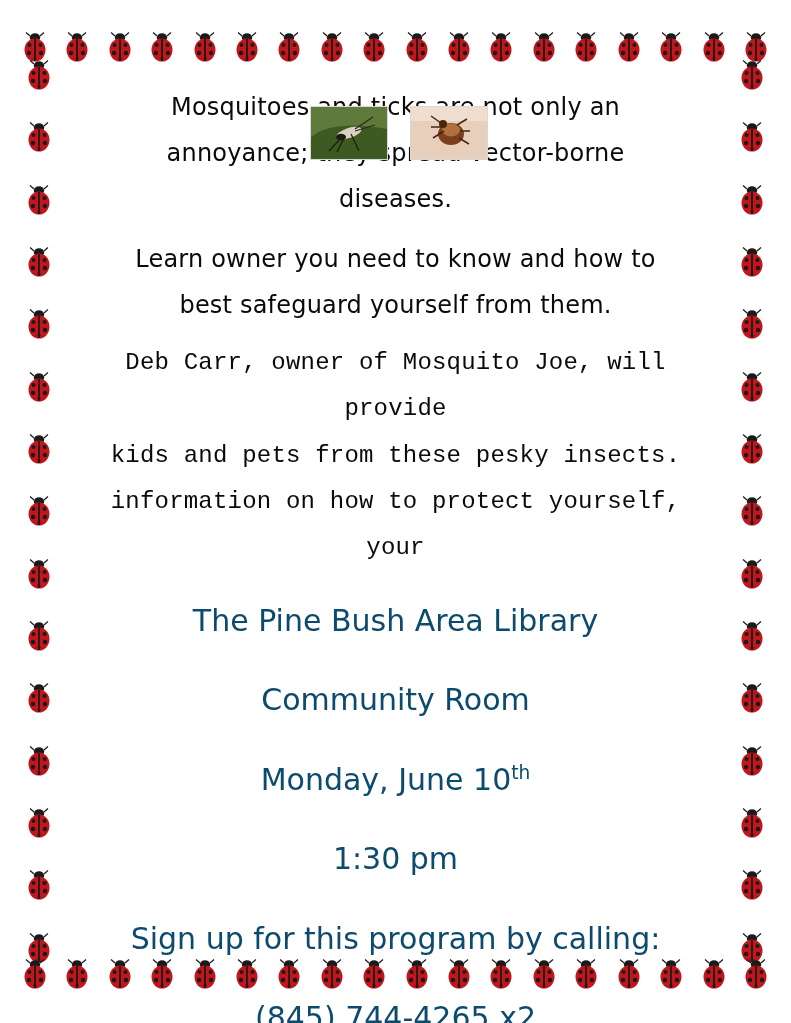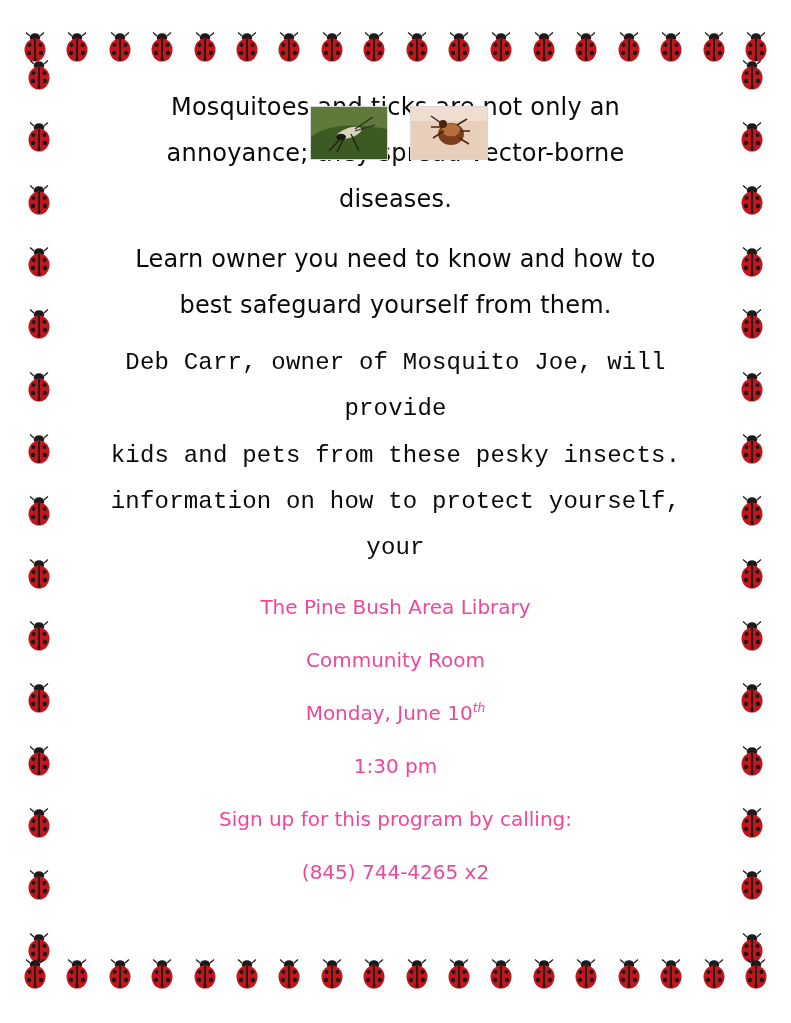--- a/index.html
+++ b/index.html
@@ -72,44 +72,44 @@
     color: #0a0a0a;
     margin: 0 0 6px 0;
     letter-spacing: 0.2px;
   }
 
   .block-1 { margin-bottom: 10px; }
   .block-2 { margin-bottom: 8px; margin-top: 14px;}
   .block-3 { margin-bottom: 10px; margin-top: 12px; font-family: Liberation Mono, monospace;}
 
   .line-solo {
-    font-size: 20px;
+    font-size: 30px;
     line-height: 2.65;
-    color: #ec4899;
+    color: #0c4a6e;
     margin: 0;
   }
 
   .images-row {
     position: absolute;
     left: 310px;
     top: 106px;
     display: flex;
     gap: 22px;
   }
   .photo {
     width: 78px;
     height: 54px;
     border: 1px solid #d8d8d8;
     box-sizing: border-box;
     overflow: hidden;
     position: relative;
   }
   .photo svg { display:block; }
 
-  sup { font-size: 0.62em; vertical-align: super; font-style: italic; }
+  sup { font-size: 0.62em; vertical-align: super; }
 </style>
 </head>
 <body>
 
 <div class="page">
 
   <div class="border-top">
     <div class="bug">
         <svg width="26" height="30" viewBox="0 0 26 30">
           <ellipse cx="13" cy="5.5" rx="5.2" ry="4.3" fill="#1a1a1a"></ellipse>

